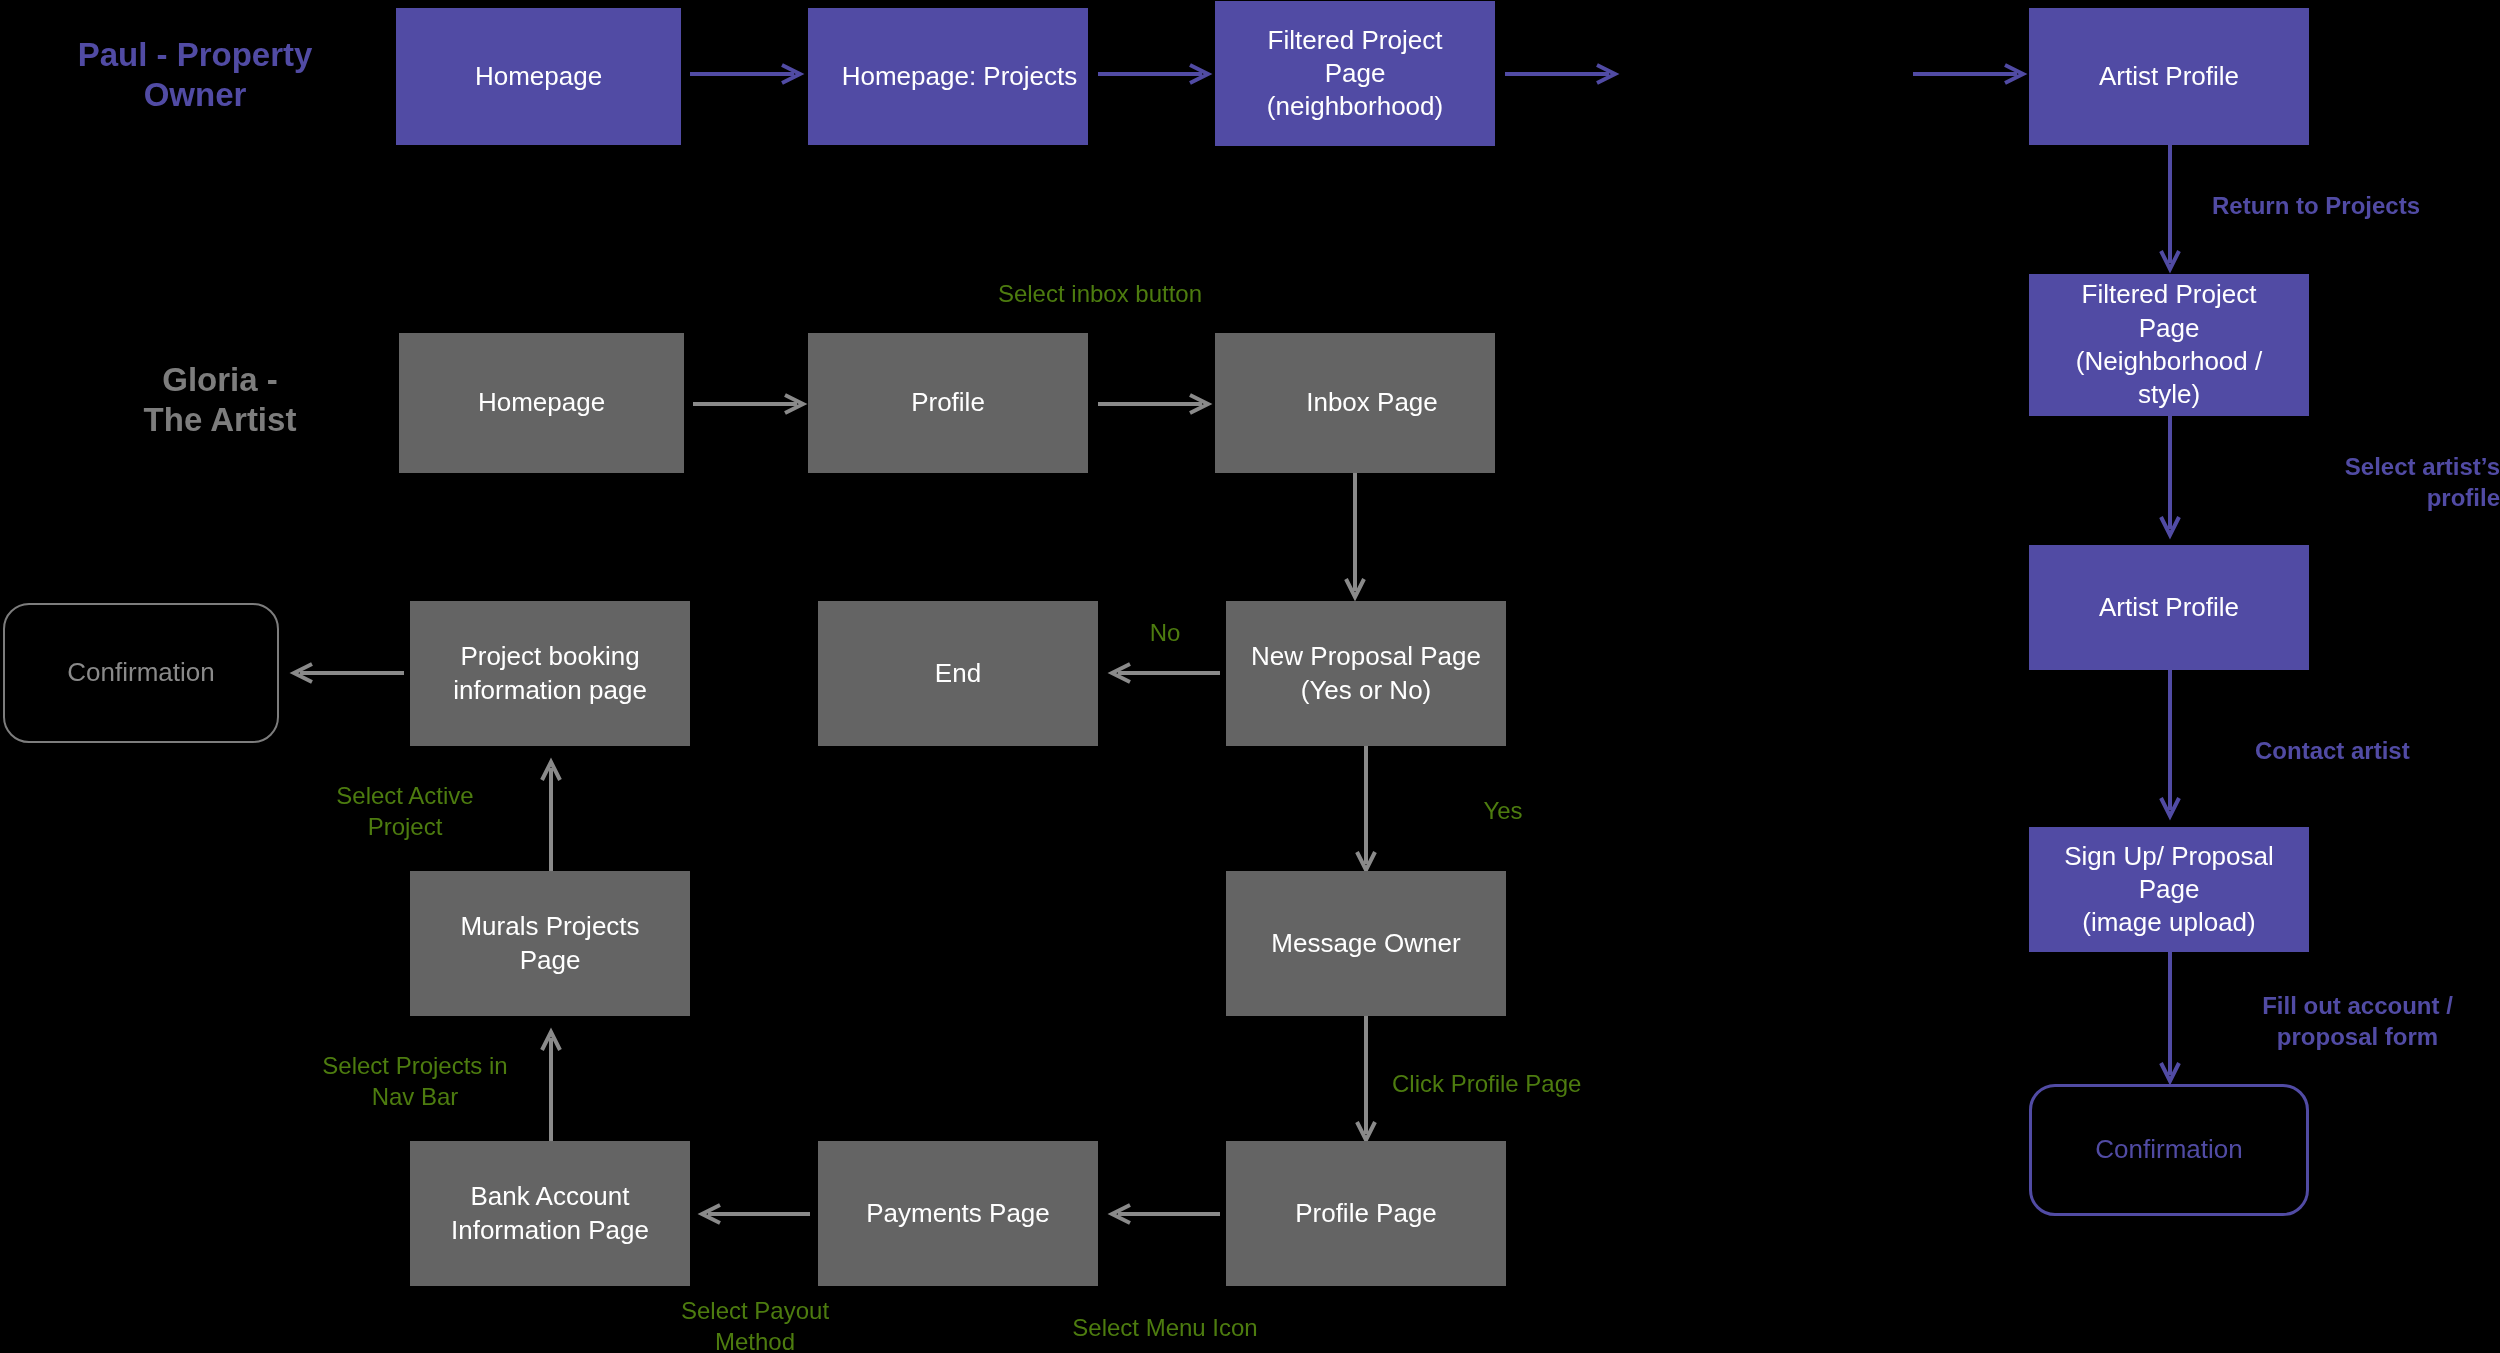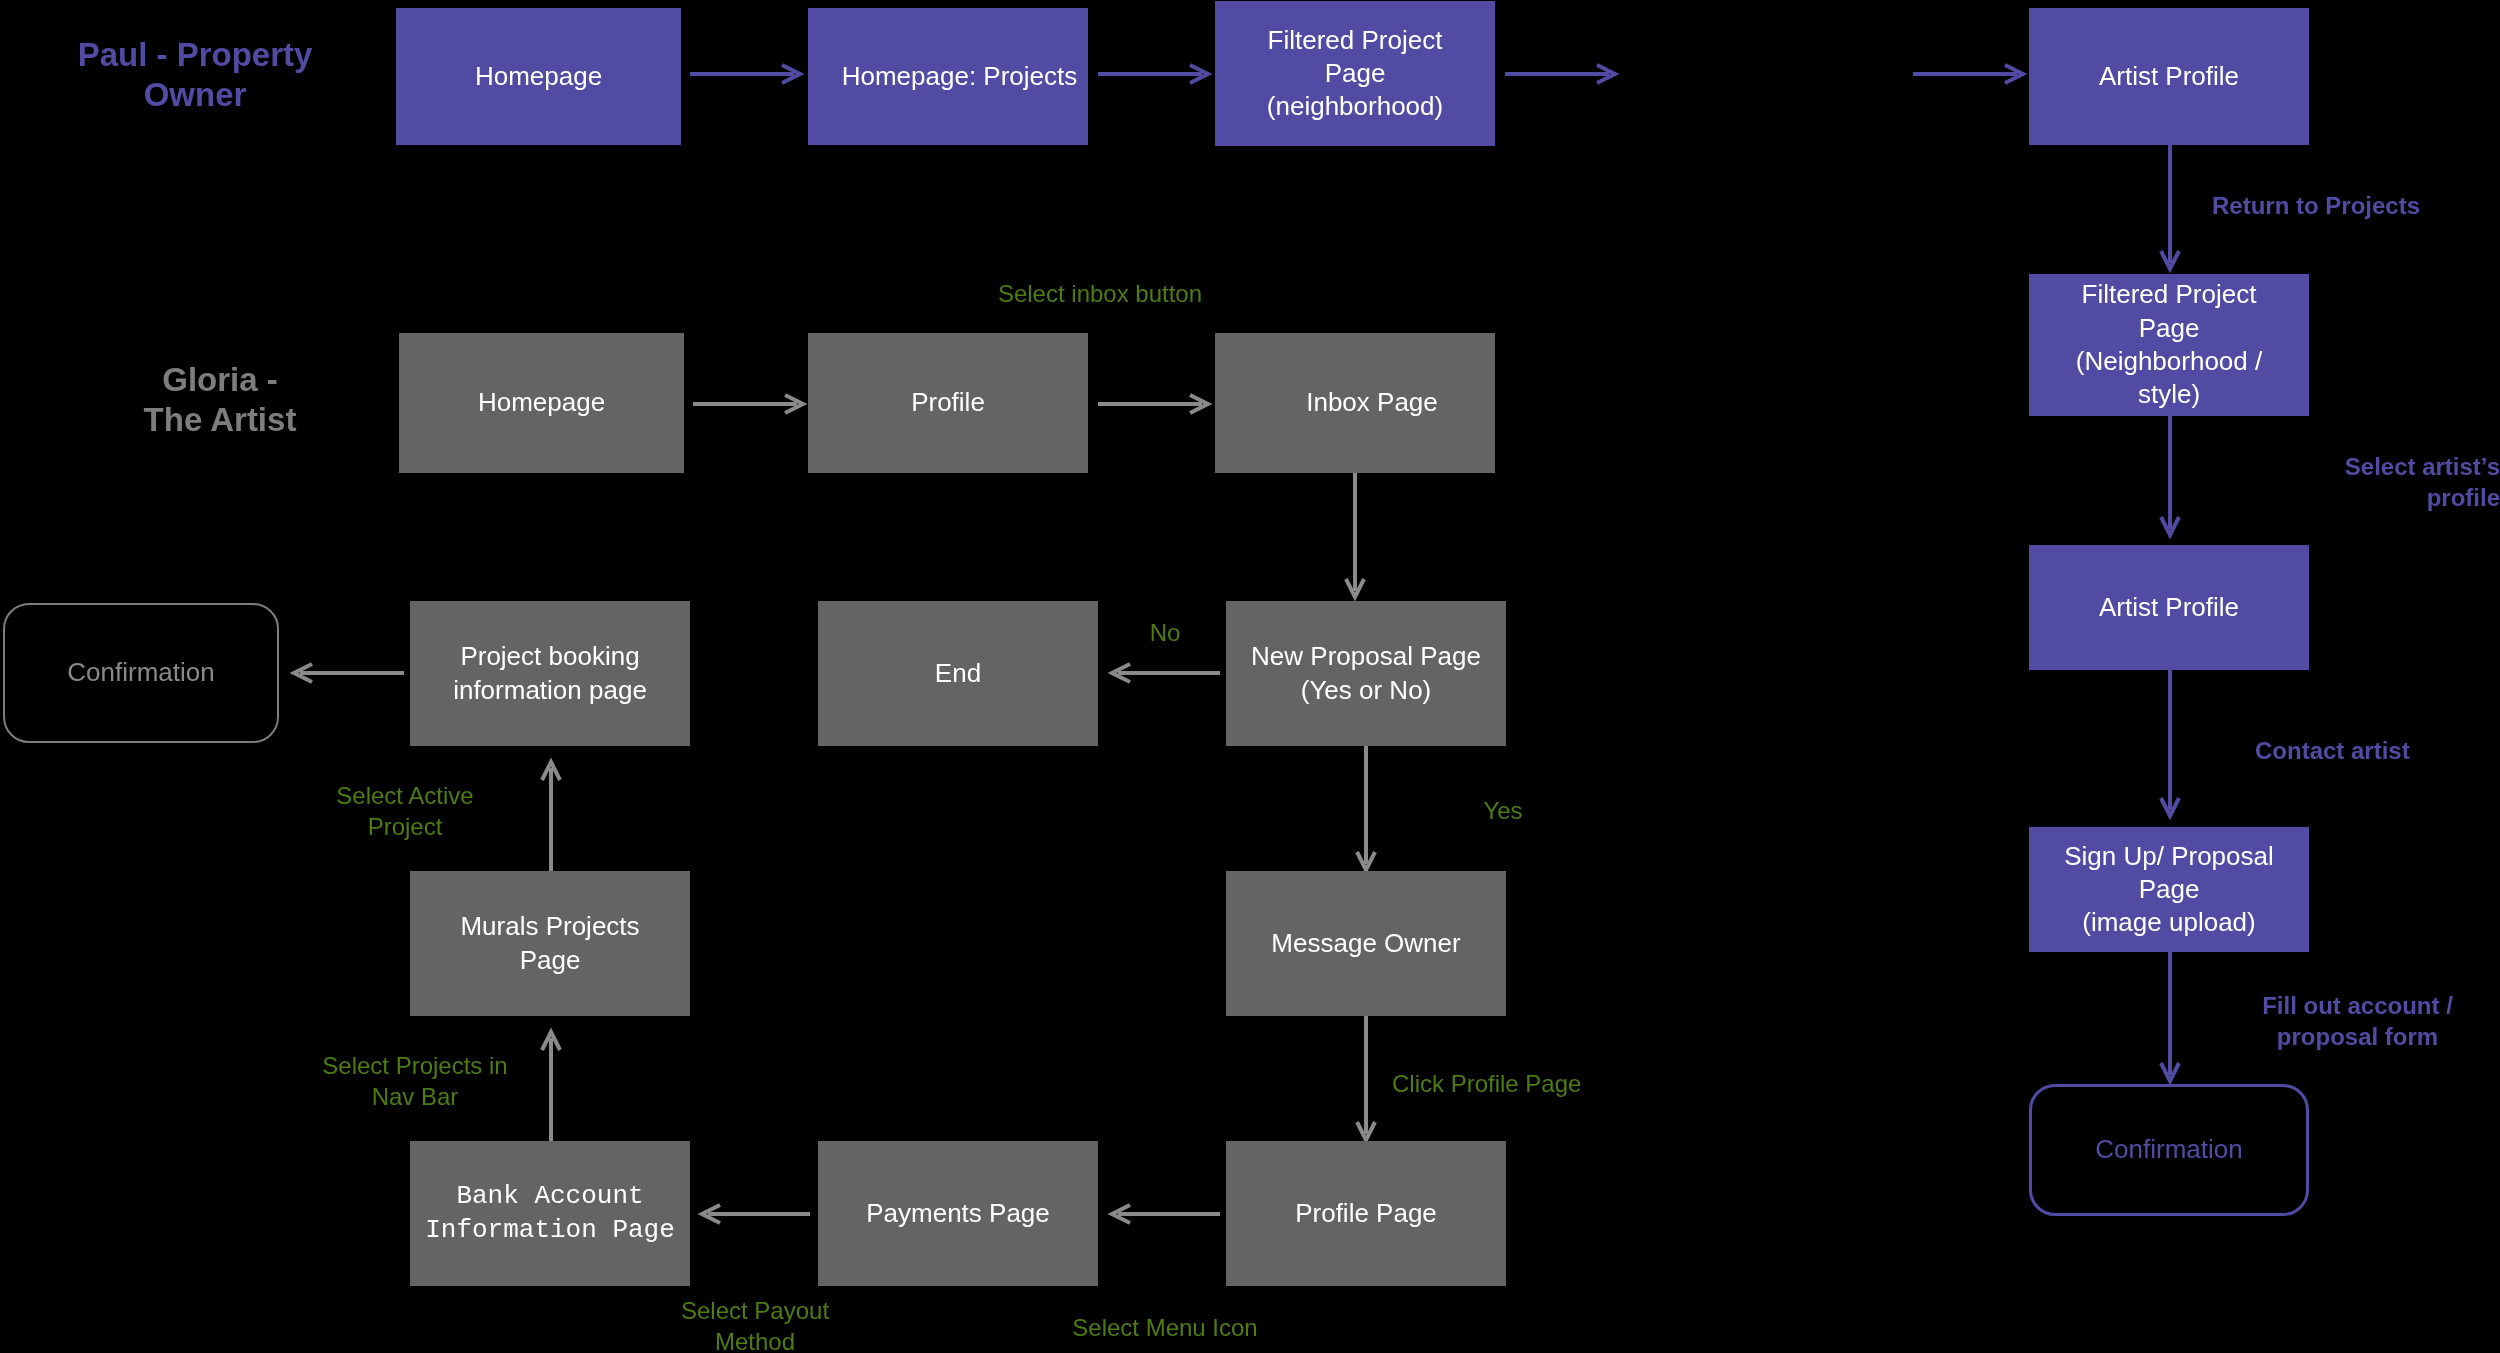--- a/index.html
+++ b/index.html
@@ -225,21 +225,21 @@
 Page</div>
 
   <div class="arrow" style="left:538px; top:1026px;">
     <svg width="26" height="125" viewBox="0 0 26 125" fill="none">
       <path d="M13 125 V12 M4 24 L13 6 L22 24" stroke="#8a8a8a" stroke-width="4" fill="none"></path>
     </svg>
   </div>
   <div class="edge-label gray" style="left:290px; top:1050px; width:250px; text-align:center;">Select Projects in
 Nav Bar</div>
 
-  <div class="node gray" style="left:410px; top:1141px; width:280px; height:145px;font-family:Liberation Mono, monospace;">Bank Account
+  <div class="node gray" style="left:410px; top:1141px; width:280px; height:145px;">Bank Account
 Information Page</div>
 
   <div class="arrow" style="left:1353px; top:746px;">
     <svg width="26" height="130" viewBox="0 0 26 130" fill="none">
       <path d="M13 0 V118 M4 106 L13 124 L22 106" stroke="#8a8a8a" stroke-width="4" fill="none"></path>
     </svg>
   </div>
   <div class="edge-label gray" style="left:1448px; top:795px; width:110px; text-align:center;">Yes</div>
 
   <div class="node gray" style="left:1226px; top:871px; width:280px; height:145px;">Message Owner</div>

